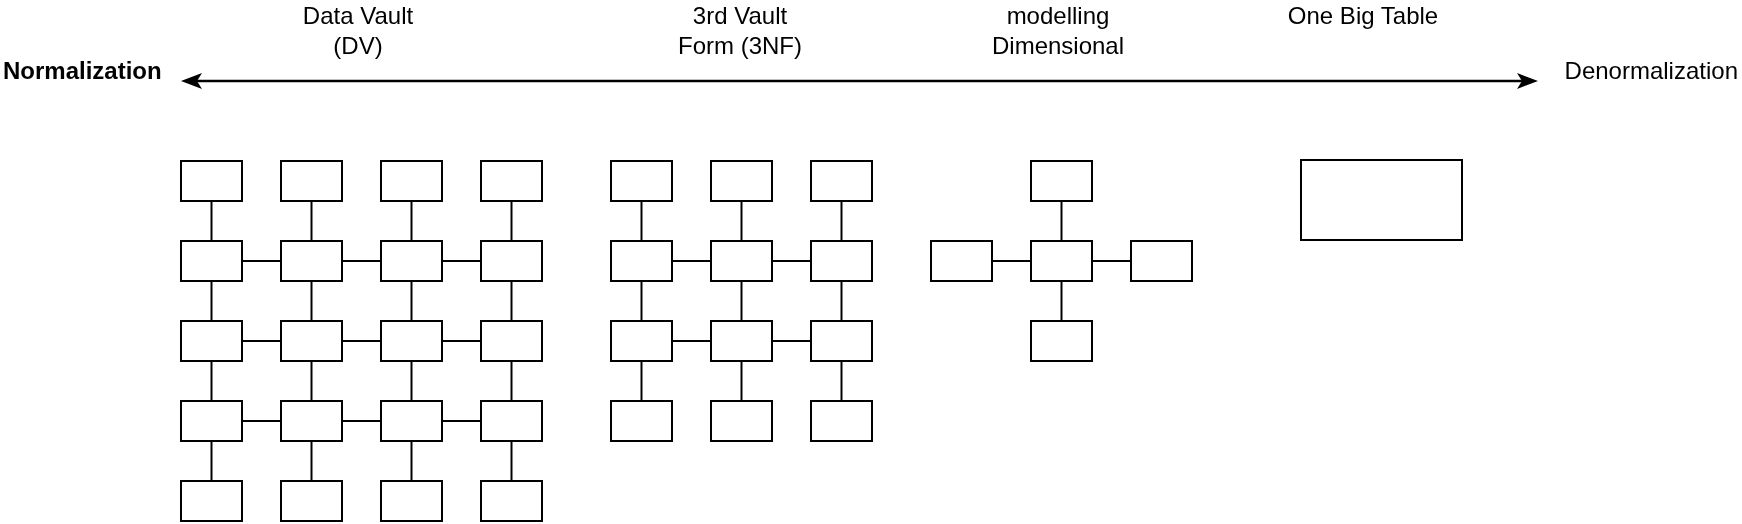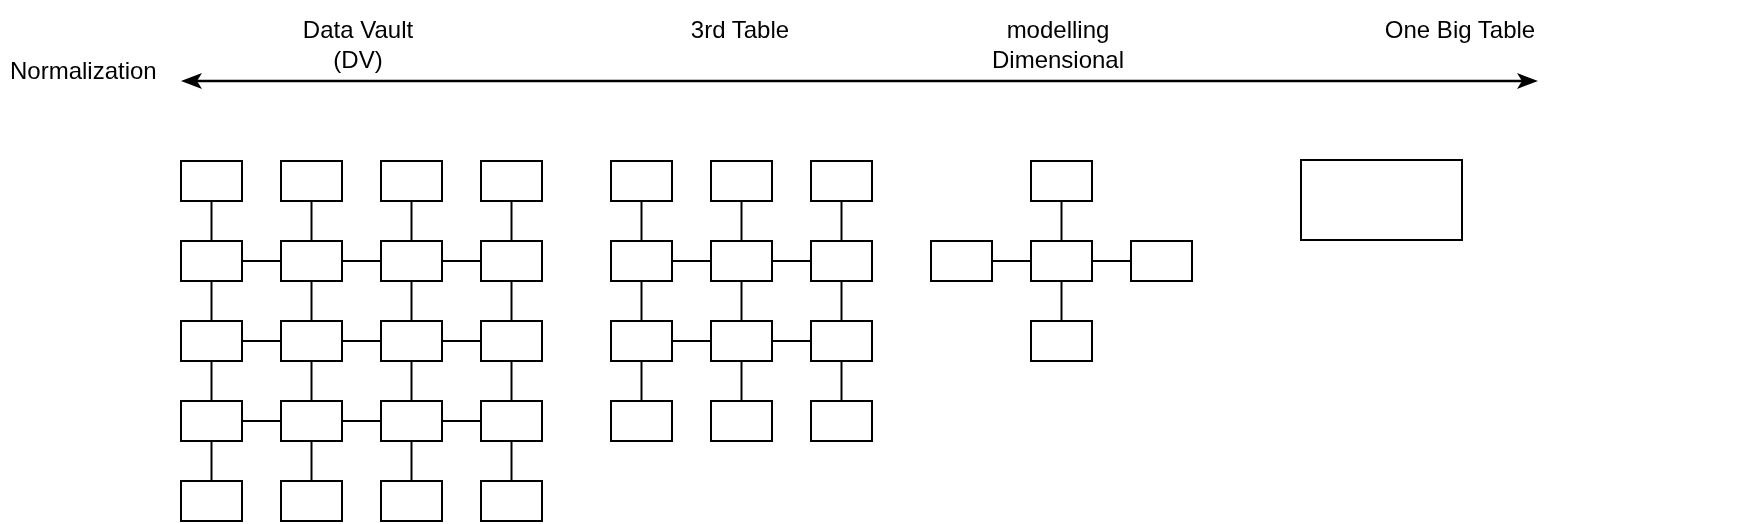--- a/index.html
+++ b/index.html
@@ -12,36 +12,35 @@
     overflow:hidden;
   }
   .diagram-svg{position:absolute;left:0;top:0;}
   .side-label{
     position:absolute;
     top:57px;
     font-size:24px;
     line-height:28px;
     white-space:nowrap;
   }
-  .side-label.left{left:10px;}
+  .side-label.left{left:3px;font-weight:bold;}
   .side-label.right{right:4px;}
   .cluster-title{
     position:absolute;
     top:1px;
     transform:translateX(-50%);
     text-align:center;
     font-size:24px;
     line-height:30px;
     white-space:nowrap;
-    margin-top:14px;
   }
   .cluster-title.t-dv{left:358px;}
   .cluster-title.t-3nf{left:740px;}
   .cluster-title.t-dim{left:1058px;}
-  .cluster-title.t-obt{left:1460px;}
+  .cluster-title.t-obt{left:1363px;}
 </style>
 </head>
 <body>
 
 <div class="canvas">
 
   <svg id="diagram" class="diagram-svg" width="1742" height="524" viewBox="0 0 1742 524">
       <line x1="196" y1="81" x2="1523" y2="81" stroke="#000000" stroke-width="2.5"></line>
       <polygon points="181,81 202,73 197,81 202,89" fill="#000000"></polygon>
       <polygon points="1538,81 1517,73 1522,81 1517,89" fill="#000000"></polygon>
@@ -122,28 +121,30 @@
       <rect x="1031" y="241" width="61" height="40" fill="#ffffff" stroke="#000000" stroke-width="2"></rect>
       <rect x="1031" y="161" width="61" height="40" fill="#ffffff" stroke="#000000" stroke-width="2"></rect>
       <rect x="931" y="241" width="61" height="40" fill="#ffffff" stroke="#000000" stroke-width="2"></rect>
       <rect x="1131" y="241" width="61" height="40" fill="#ffffff" stroke="#000000" stroke-width="2"></rect>
       <rect x="1031" y="321" width="61" height="40" fill="#ffffff" stroke="#000000" stroke-width="2"></rect>
       <rect x="1301" y="160" width="161" height="80" fill="#ffffff" stroke="#000000" stroke-width="2"></rect>
     </svg>
 
   <div class="side-label left">Normalization</div>
 
+  <div class="side-label right">Denormalization</div>
 
   <div class="cluster-title t-dv">
     <div>Data Vault</div>
     <div>(DV)</div>
   </div>
 
   <div class="cluster-title t-3nf">
-    <div>3rd Table</div>
+    <div>3rd Vault</div>
+    <div>Form (3NF)</div>
   </div>
 
   <div class="cluster-title t-dim">
     <div>modelling</div>
     <div>Dimensional</div>
   </div>
 
   <div class="cluster-title t-obt">
     <div>One Big Table</div>
   </div>

